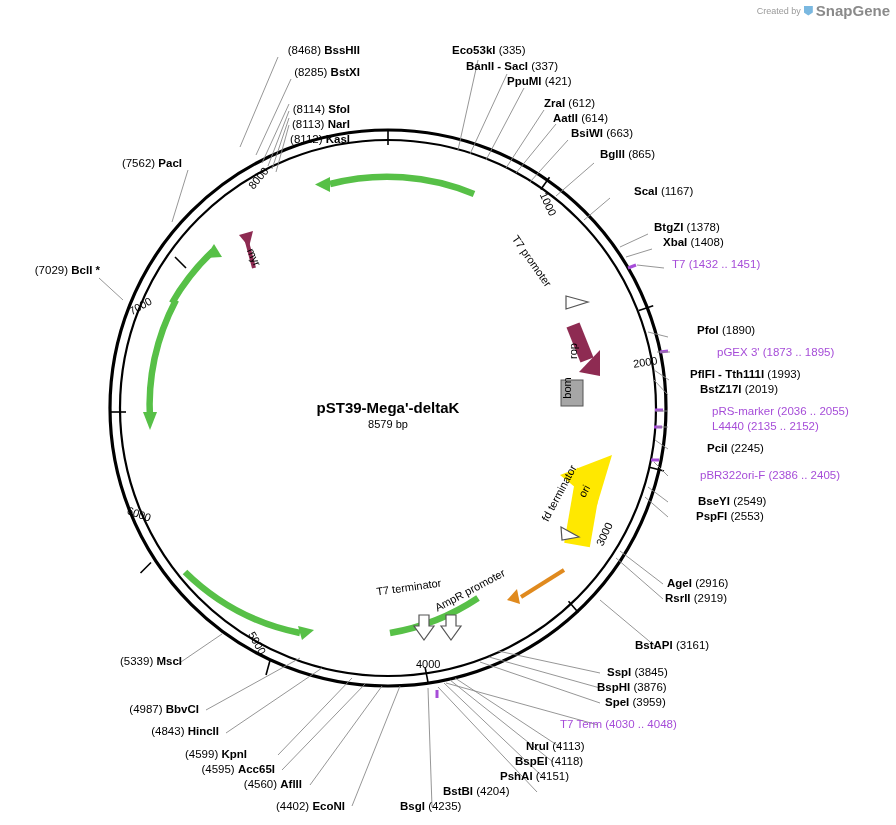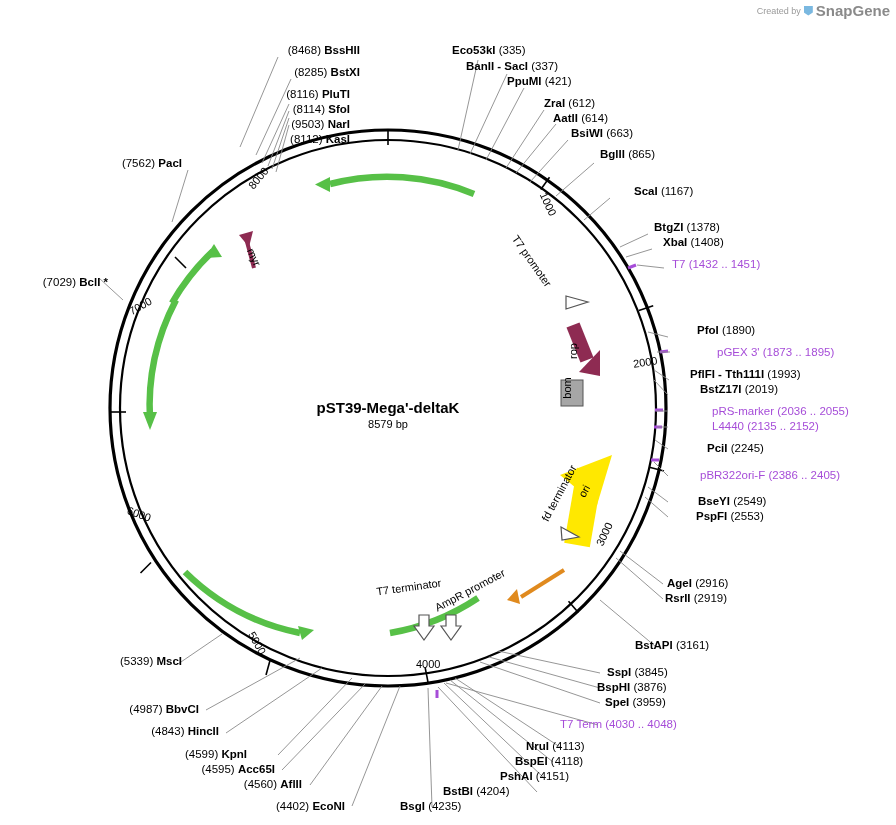--- a/index.html
+++ b/index.html
@@ -242,41 +242,37 @@
   <div class="inner-lbl" style="left:376px; top:581px; transform:rotate(-8deg);">T7 terminator</div>
 
   <div class="lbl left" style="left:110px; top:44px; width:250px;">
     <span class="ps">(8468)</span>
     <span class="nm">BssHII</span>
   </div>
   <div class="lbl left" style="left:110px; top:66px; width:250px;">
     <span class="ps">(8285)</span>
     <span class="nm">BstXI</span>
   </div>
-  <div class="lbl left" style="left:100px; top:88px; width:250px;">
-    <span class="ps">(8116)</span>
-    <span class="nm">PluTI</span>
-  </div>
   <div class="lbl left" style="left:100px; top:103px; width:250px;">
     <span class="ps">(8114)</span>
     <span class="nm">SfoI</span>
   </div>
   <div class="lbl left" style="left:90px; top:118px; width:260px;">
-    <span class="ps">(9503)</span>
+    <span class="ps">(8113)</span>
     <span class="nm">NarI</span>
   </div>
   <div class="lbl left" style="left:88px; top:133px; width:262px;">
     <span class="ps">(8112)</span>
     <span class="nm">KasI</span>
   </div>
   <div class="lbl left" style="left:20px; top:157px; width:162px;">
     <span class="ps">(7562)</span>
     <span class="nm">PacI</span>
   </div>
-  <div class="lbl left" style="left:0px; top:276px; width:100px;padding-left:8px;">
+  <div class="lbl left" style="left:0px; top:264px; width:100px;">
     <span class="ps">(7029)</span>
     <span class="nm">BclI *</span>
   </div>
 
   <div class="lbl right" style="left:452px; top:44px;">
     <span class="nm">Eco53kI</span>
     <span class="ps">(335)</span>
   </div>
   <div class="lbl right" style="left:466px; top:60px;">
     <span class="nm">BanII - SacI</span>

